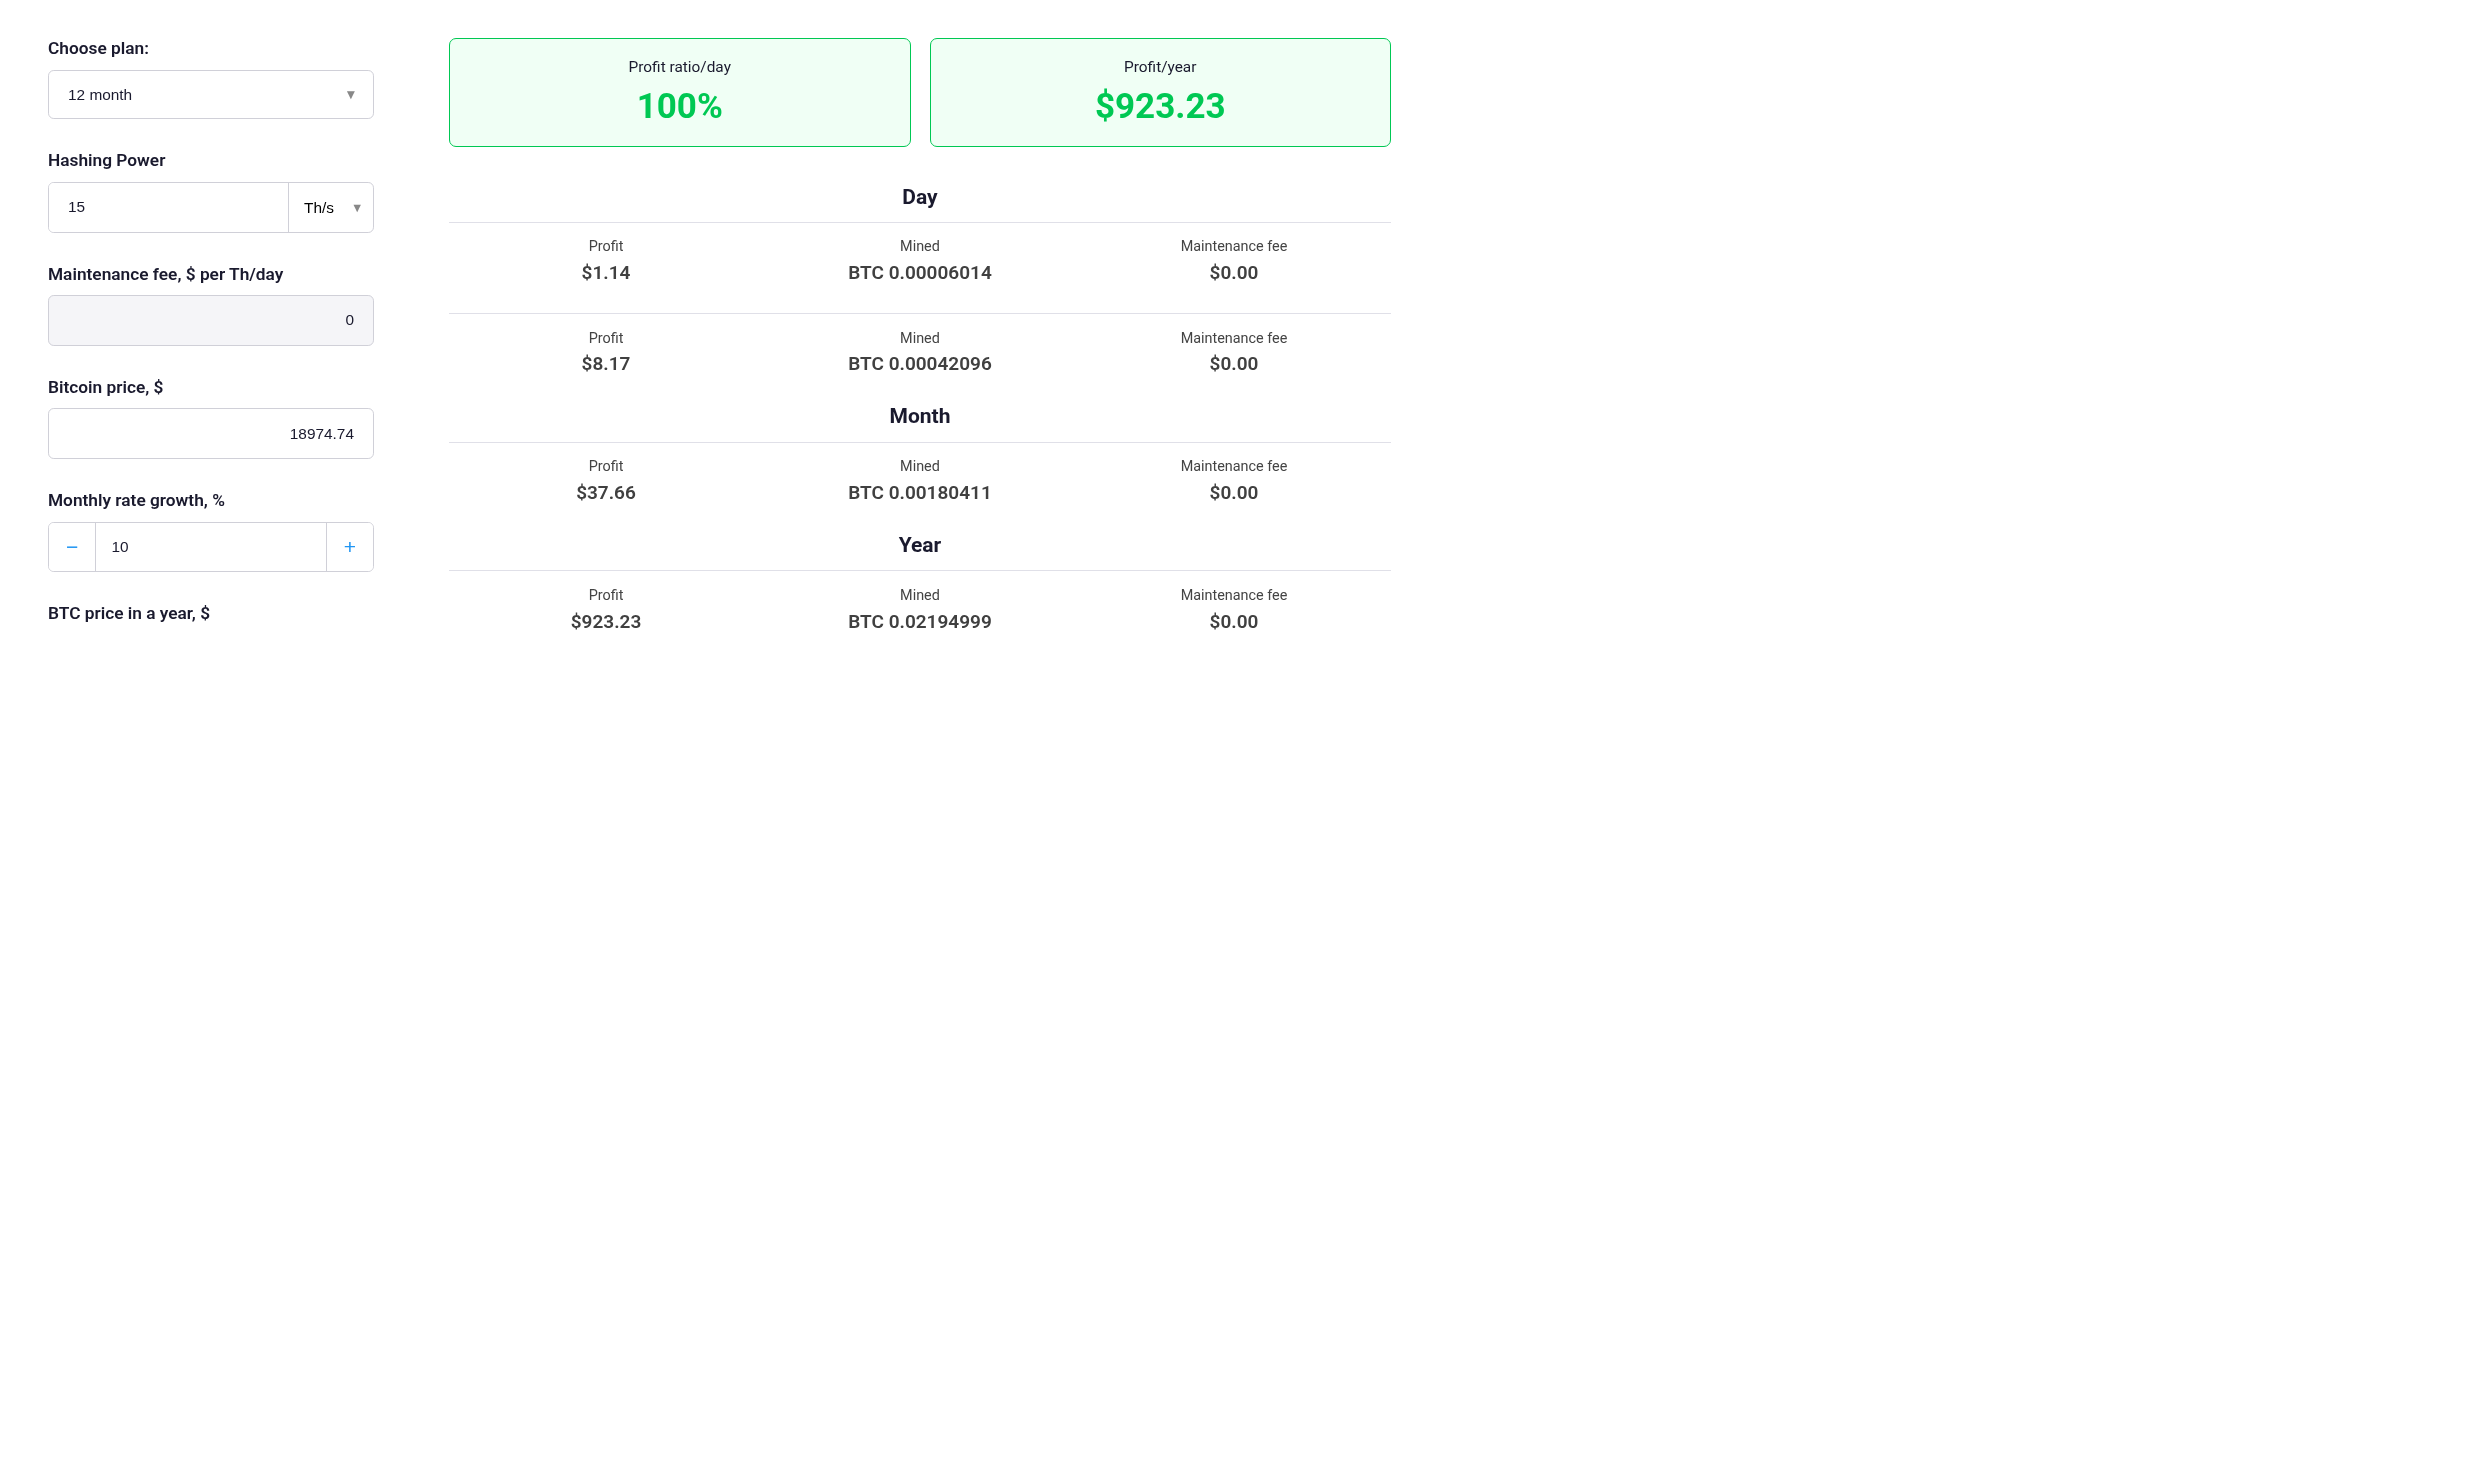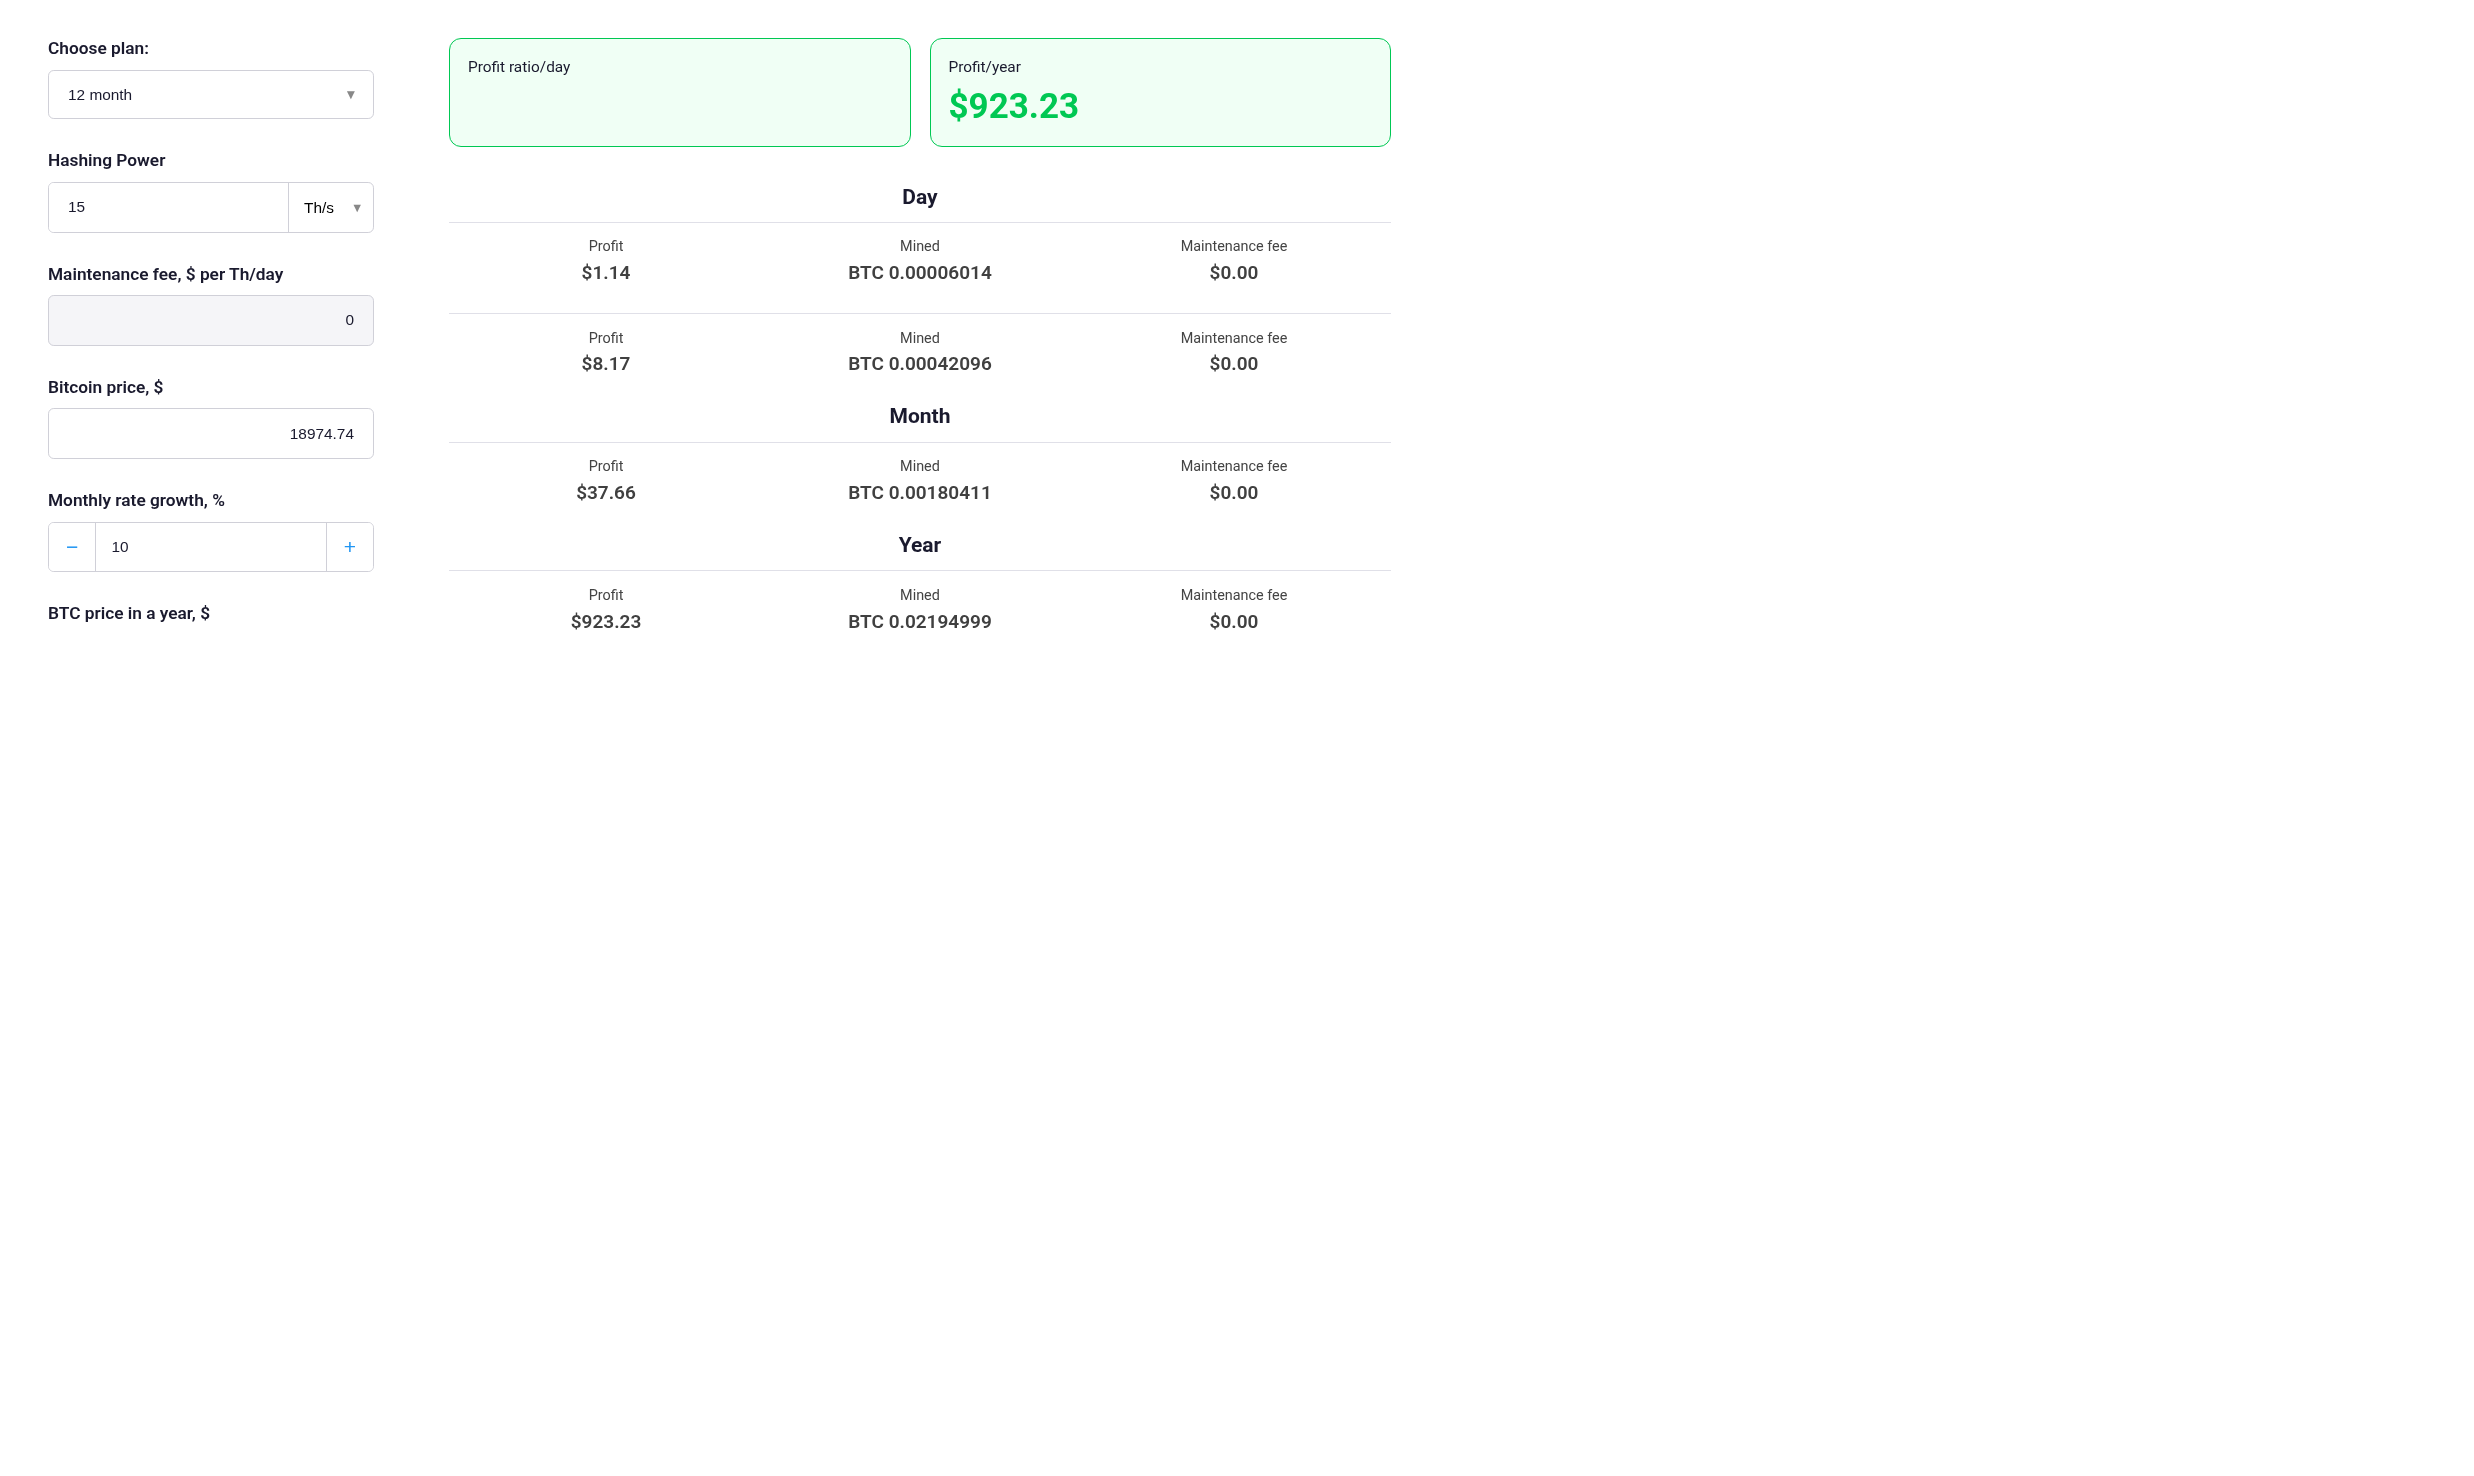--- a/index.html
+++ b/index.html
@@ -146,24 +146,24 @@
 
     
     .summary-cards {
       display: flex;
       gap: 19px;
       margin-bottom: 38px;
     }
     .summary-card {
       flex: 1;
       border: 1.9px solid #00c853;
-      border-radius: 12px;
+      border-radius: 7px;
       background: #f0fff5;
-      padding: 19px 18px;
-      text-align: left;
+      padding: 19px 43px;
+      text-align: center;
     }
     .summary-card .card-label {
       font-size: 15.4px;
       color: #1a1a2e;
       margin-bottom: 9.6px;
     }
     .summary-card .card-value {
       font-size: 35px;
       font-weight: 700;
       color: #00c853;
@@ -261,20 +261,21 @@
       <div class="field-label">BTC price in a year, $</div>
     </div>
 
   </div>
 
   <div class="right-panel">
 
     <div class="summary-cards">
       <div class="summary-card">
         <div class="card-label">Profit ratio/day</div>
+        <div class="card-value">100%</div>
       </div>
       <div class="summary-card">
         <div class="card-label">Profit/year</div>
         <div class="card-value">$923.23</div>
       </div>
     </div>
 
     <div id="periods-container">
         <div class="period-section">
       <div class="period-title">Day</div>

